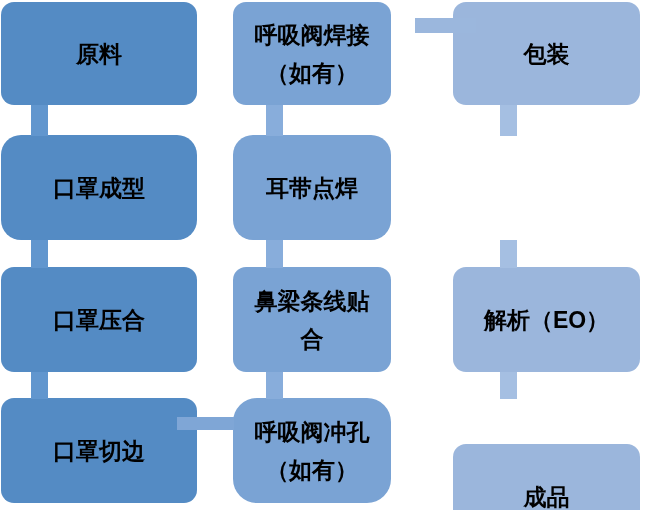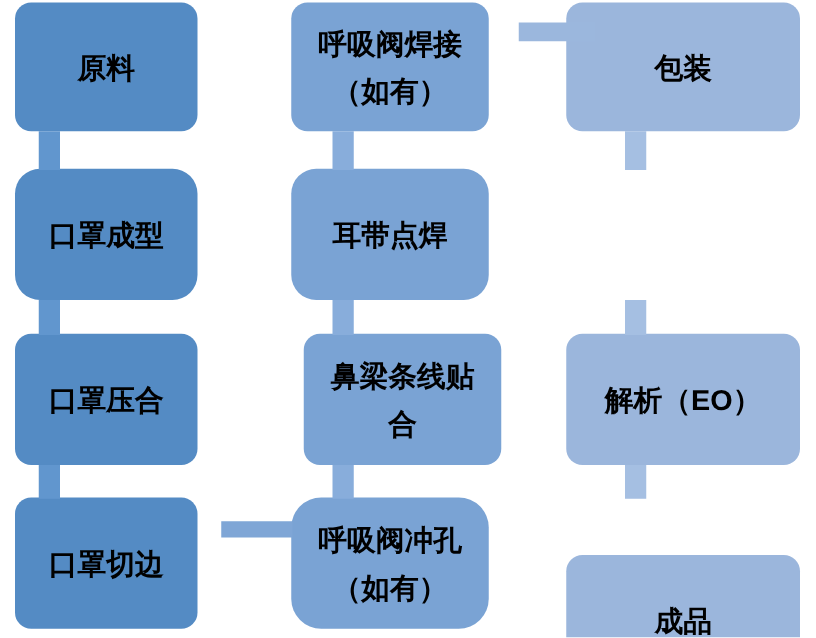--- a/index.html
+++ b/index.html
@@ -26,21 +26,21 @@
     font-weight: bold;
     color: #000000;
     line-height: 38px;
     white-space: pre-line;
     box-sizing: border-box;
   }
   .vconn { position: absolute; width: 17px; }
   .hconn { position: absolute; }
 
   
-  .c1 { left: 12px;   width: 146px; }
+  .c1 { left: 1px;   width: 196px; }
   .c2 { left: 233px; width: 158px; }
   .c3 { left: 453px; width: 187px; }
   
   .r1 { top: 2px;   height: 103px; }
   .r2 { top: 135px; height: 105px; border-radius: 20px; }
   .r3 { top: 267px; height: 105px; }
   .r4 { top: 398px; height: 105px; }
   
   .vc1 { left: 31px; }
   .vc2 { left: 266px; }
@@ -63,21 +63,21 @@
   <div class="box c1 r4" style="background-color: rgb(84, 139, 196);">口罩切边</div>
   <div class="box c1 r3" style="background-color: rgb(84, 139, 196);">口罩压合</div>
 
   <div class="vconn vc1 g1" style="background-color: rgb(97, 150, 206);"></div>
   <div class="vconn vc1 g2" style="background-color: rgb(97, 150, 206);"></div>
   <div class="vconn vc1 g3" style="background-color: rgb(97, 150, 206);"></div>
 
   <div class="box c2 r1" style="background-color: rgb(122, 163, 212);">呼吸阀焊接
 （如有）</div>
   <div class="box c2 r2" style="background-color: rgb(122, 163, 212);">耳带点焊</div>
-  <div class="box c2 r3" style="background-color: rgb(122, 163, 212); margin-left: 10px;">鼻梁条线贴
+  <div class="box c2 r3" style="background-color: rgb(122, 163, 212);">鼻梁条线贴
 合</div>
   <div class="box c2 r4" style="background-color: rgb(122, 163, 212); border-radius: 24px;">呼吸阀冲孔
 （如有）</div>
 
   <div class="vconn vc2 g1" style="background-color: rgb(136, 173, 219);"></div>
   <div class="vconn vc2 g2" style="background-color: rgb(136, 173, 219);"></div>
   <div class="vconn vc2 g3" style="background-color: rgb(136, 173, 219);"></div>
 
   <div class="box c3 r1" style="background-color: rgb(155, 182, 220);">包装</div>
   <div class="box c3 r3" style="background-color: rgb(155, 182, 220);">解析（EO）</div>

